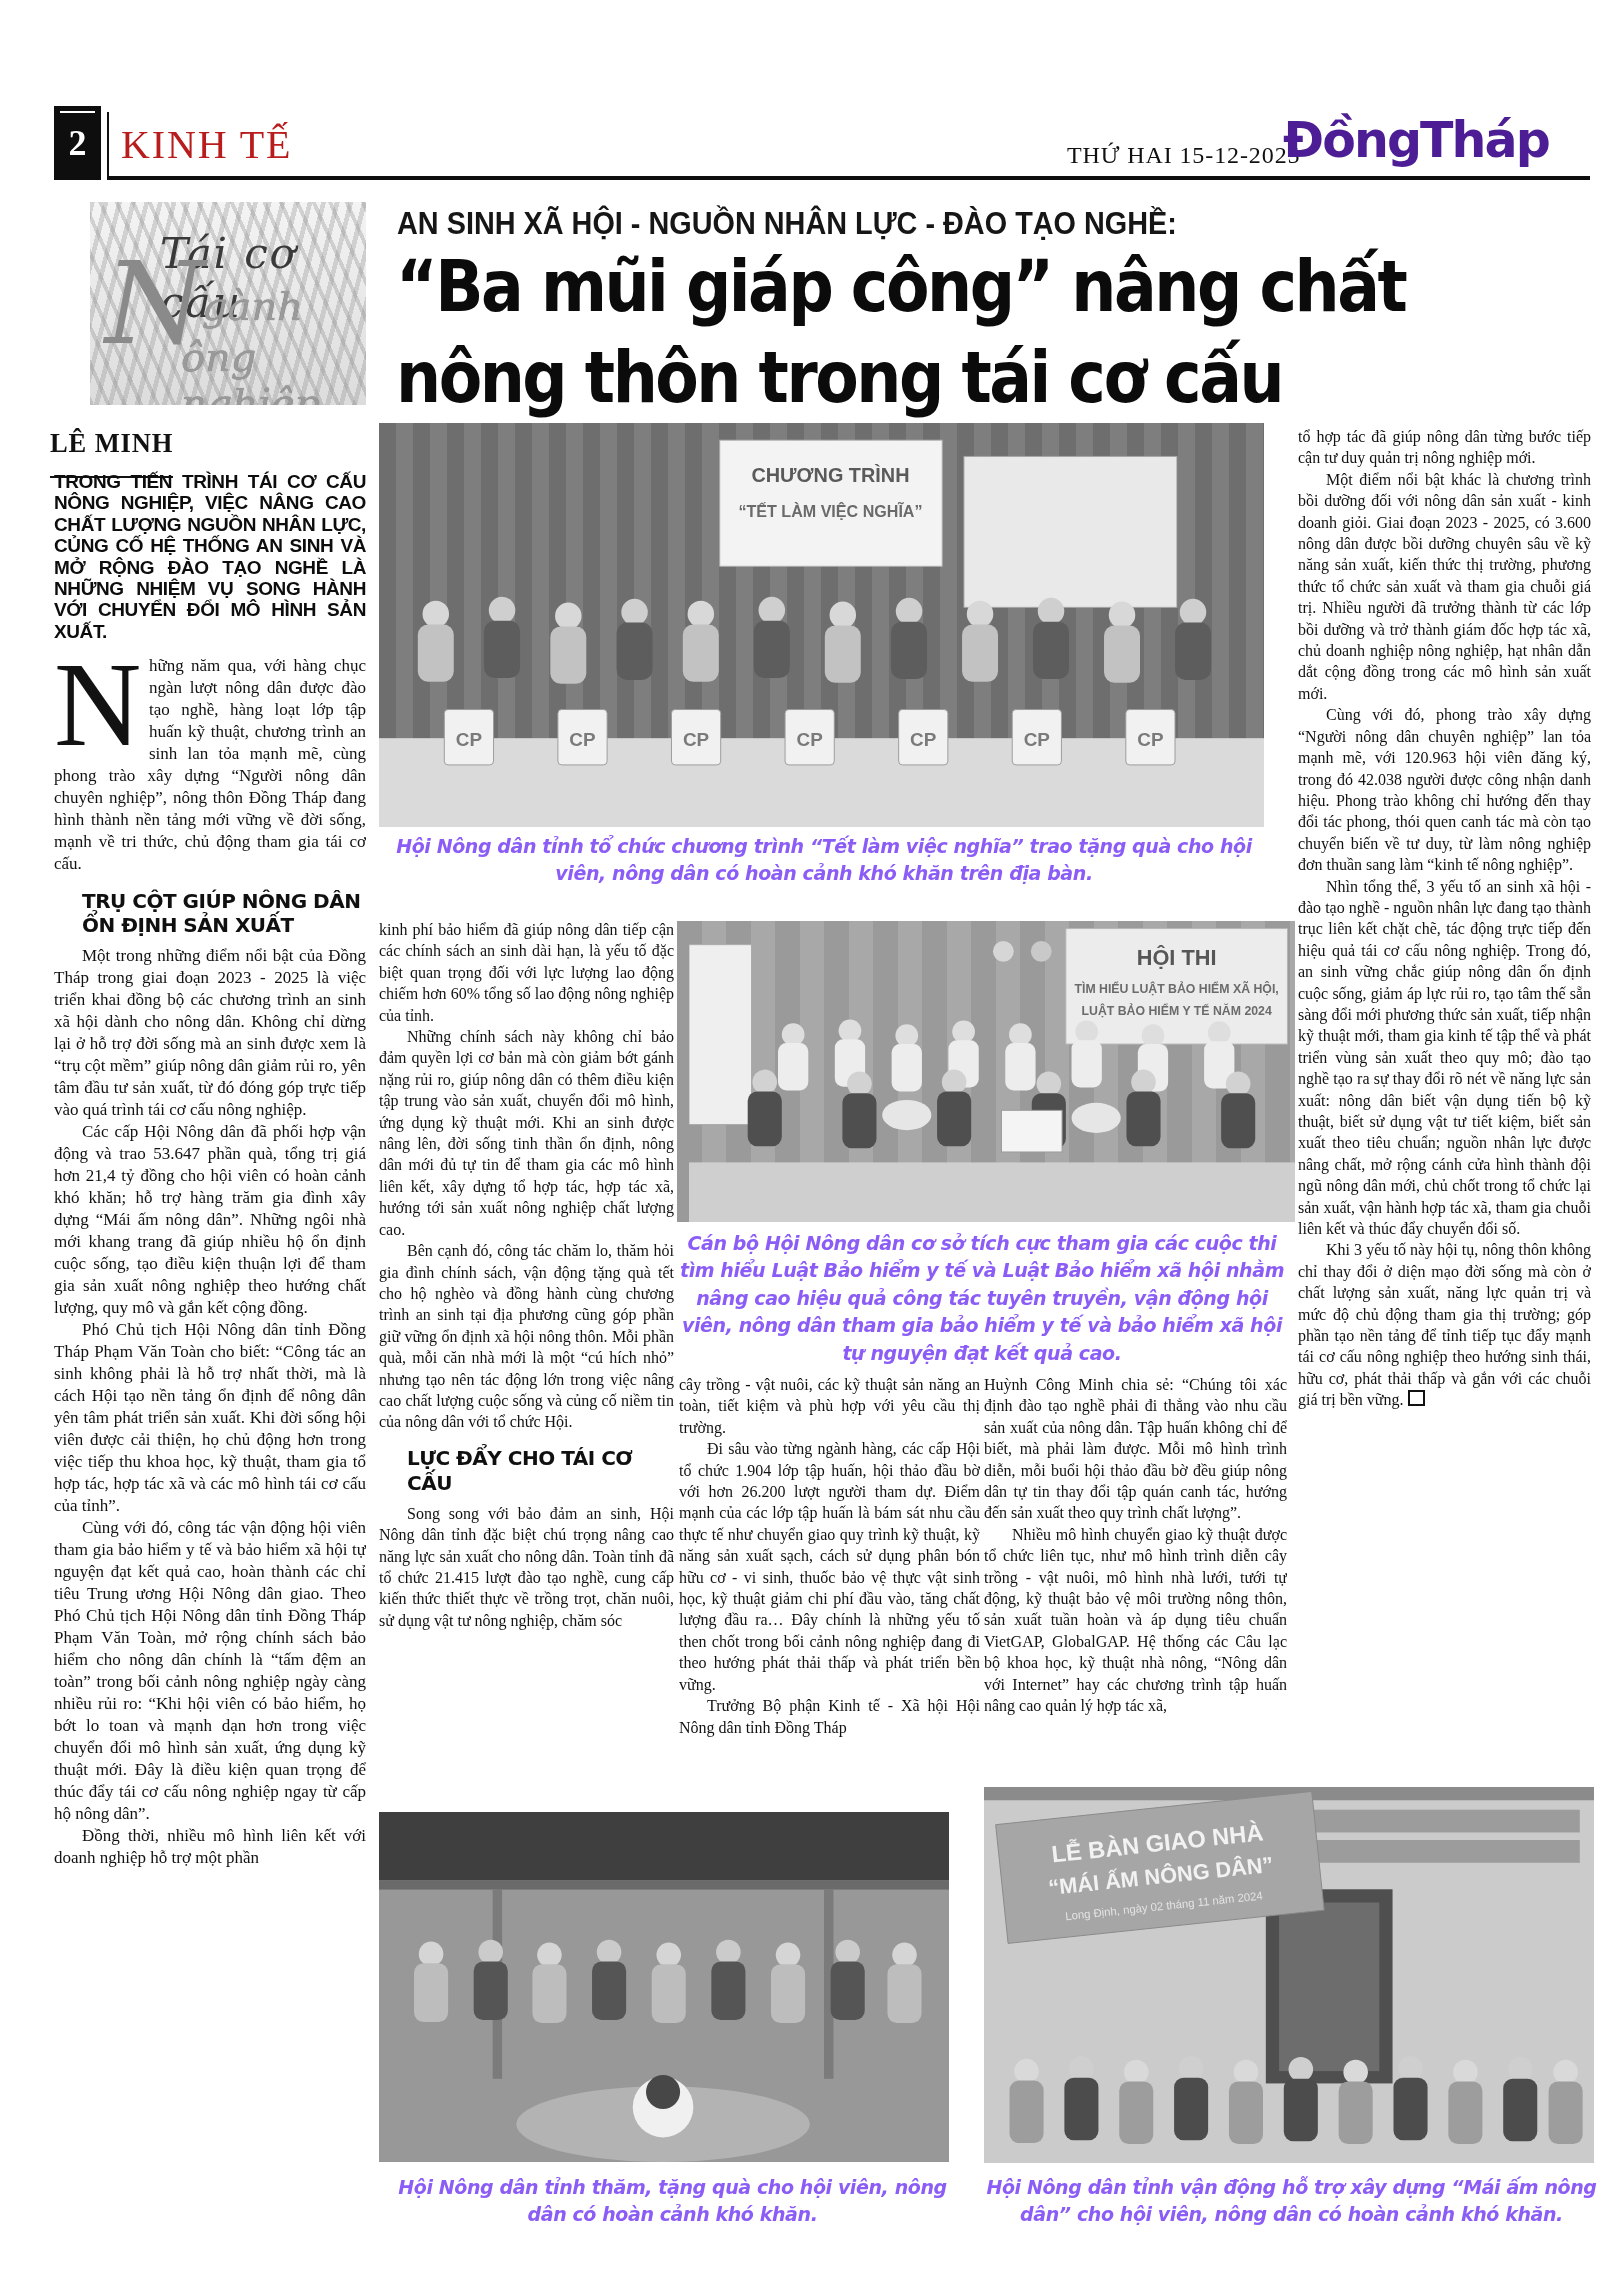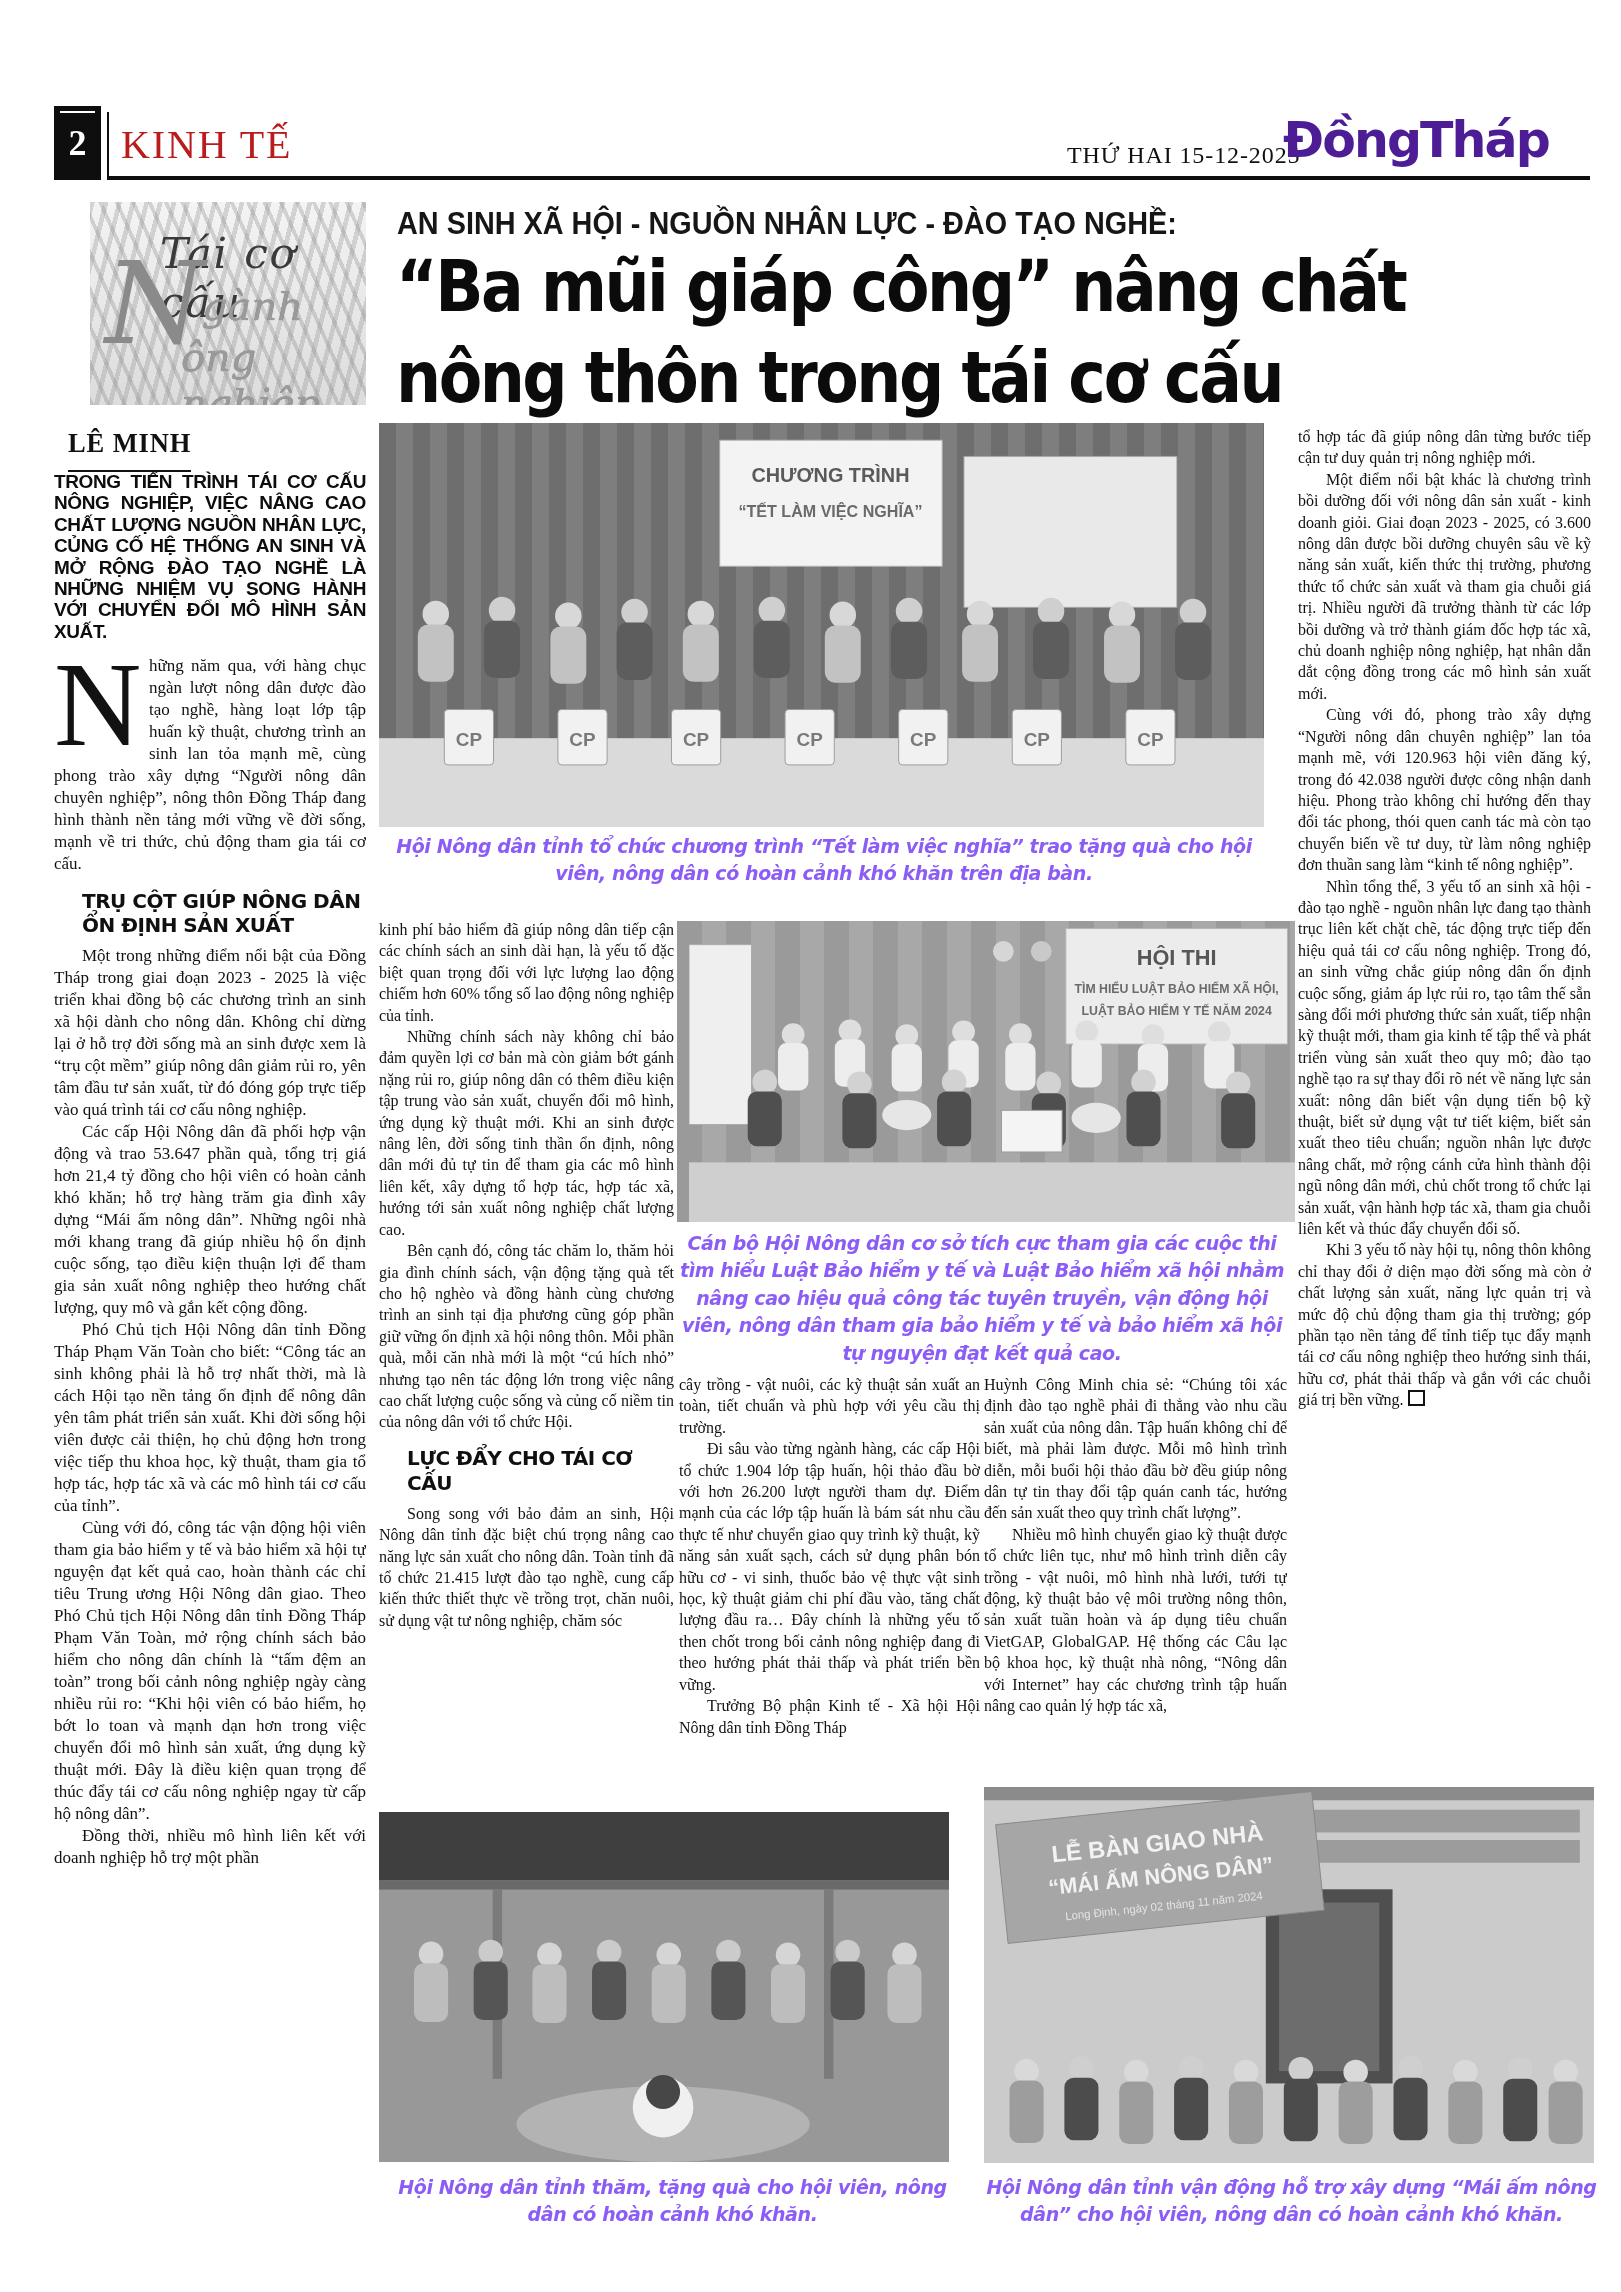--- a/index.html
+++ b/index.html
@@ -32,22 +32,22 @@
           repeating-linear-gradient(66deg,rgba(120,120,120,.28) 0 3.8px,rgba(255,255,255,0) 3.8px 15px),
           linear-gradient(180deg,#f4f4f4,#dcdcdc);}
   .logo-script1{position:absolute;left:70px;top:26.5px;font-family:"DejaVu Serif",serif;font-style:italic;
         font-size:42px;color:#3a3a3a;letter-spacing:1.9px;}
   .logo-bigN{position:absolute;left:15px;top:45px;font-family:"DejaVu Serif",serif;font-style:italic;
         font-size:114px;line-height:114px;color:#8a8a8a;}
   .logo-script2{position:absolute;left:112px;top:81px;font-family:"DejaVu Serif",serif;font-style:italic;
         font-size:40px;color:#9a9a9a;text-shadow:0 0 0.9px #666;}
   .logo-script3{position:absolute;left:91px;top:132px;font-family:"DejaVu Serif",serif;font-style:italic;
         font-size:40px;color:#9a9a9a;text-shadow:0 0 0.9px #666;}
-  .byline{position:absolute;left:68px;top:428px;font-family:"Liberation Serif",serif;font-weight:bold;
-        font-size:26.5px;letter-spacing:0.9px;border-bottom:2.8px solid #111;padding-bottom:11px;}
+  .byline{position:absolute;left:50px;top:428px;font-family:"Liberation Serif",serif;font-weight:bold;
+        font-size:26.5px;letter-spacing:0.9px;border-bottom:2.8px solid #111;padding-bottom:17px;}
   .col{position:absolute;overflow:hidden;text-align:justify;}
   .col p{margin:0;text-indent:28px;}
   .col p.noindent{text-indent:0;}
   #col1{left:54px;top:471px;width:312px;height:1783px;font-size:17px;line-height:22px;}
   .lead{font-family:"Liberation Sans",sans-serif;font-weight:bold;font-size:19px;line-height:21.4px;
         letter-spacing:-0.4px;text-indent:0 !important;margin-bottom:13.2px !important;color:#0d0d0d;}
   .dropcap{float:left;font-family:"Liberation Serif",serif;font-size:121px;line-height:87px;
         margin:5.7px 7.6px 0 0;color:#121212;}
   .subhead{font-family:"DejaVu Sans",sans-serif;font-weight:bold;font-size:20px;line-height:24.6px;
         letter-spacing:-0.5px;text-indent:0 !important;text-align:left;padding-left:28px;
@@ -202,21 +202,21 @@
         <use href="#pd" x="480" y="170"></use>
         <use href="#pd" x="580" y="172"></use>
       <ellipse cx="230" cy="205" rx="26" ry="16" fill="#e6e6e6"></ellipse>
       <ellipse cx="430" cy="208" rx="26" ry="16" fill="#e6e6e6"></ellipse>
       <rect x="330" y="200" width="64" height="44" fill="#f4f4f4" stroke="#9a9a9a"></rect>
     </svg>
   </div>
   <div id="caption2" class="caption">Cán bộ Hội Nông dân cơ sở tích cực tham gia các cuộc thi tìm hiểu Luật Bảo hiểm y tế và Luật Bảo hiểm xã hội nhằm nâng cao hiệu quả công tác tuyên truyền, vận động hội viên, nông dân tham gia bảo hiểm y tế và bảo hiểm xã hội tự nguyện đạt kết quả cao.</div>
 
   <div id="col3" class="col">
-    <p class="noindent">cây trồng - vật nuôi, các kỹ thuật sản xuất an toàn, tiết chuẩn và phù hợp với yêu cầu thị trường.</p>
+    <p class="noindent">cây trồng - vật nuôi, các kỹ thuật sản năng an toàn, tiết kiệm và phù hợp với yêu cầu thị trường.</p>
     <p>Đi sâu vào từng ngành hàng, các cấp Hội tổ chức 1.904 lớp tập huấn, hội thảo đầu bờ với hơn 26.200 lượt người tham dự. Điểm mạnh của các lớp tập huấn là bám sát nhu cầu thực tế như chuyển giao quy trình kỹ thuật, kỹ năng sản xuất sạch, cách sử dụng phân bón hữu cơ - vi sinh, thuốc bảo vệ thực vật sinh học, kỹ thuật giảm chi phí đầu vào, tăng chất lượng đầu ra… Đây chính là những yếu tố then chốt trong bối cảnh nông nghiệp đang đi theo hướng phát thải thấp và phát triển bền vững.</p>
     <p>Trưởng Bộ phận Kinh tế - Xã hội Hội Nông dân tỉnh Đồng Tháp</p>
   </div>
   <div id="col4" class="col">
     <p class="noindent">Huỳnh Công Minh chia sẻ: “Chúng tôi xác định đào tạo nghề phải đi thẳng vào nhu cầu sản xuất của nông dân. Tập huấn không chỉ để biết, mà phải làm được. Mỗi mô hình trình diễn, mỗi buổi hội thảo đầu bờ đều giúp nông dân tự tin thay đổi tập quán canh tác, hướng đến sản xuất theo quy trình chất lượng”.</p>
     <p>Nhiều mô hình chuyển giao kỹ thuật được tổ chức liên tục, như mô hình trình diễn cây trồng - vật nuôi, mô hình nhà lưới, tưới tự động, kỹ thuật bảo vệ môi trường nông thôn, sản xuất tuần hoàn và áp dụng tiêu chuẩn VietGAP, GlobalGAP. Hệ thống các Câu lạc bộ khoa học, kỹ thuật nhà nông, “Nông dân với Internet” hay các chương trình tập huấn nâng cao quản lý hợp tác xã,</p>
   </div>
 
   <div id="col5" class="col">
     <p class="noindent">tổ hợp tác đã giúp nông dân từng bước tiếp cận tư duy quản trị nông nghiệp mới.</p>

